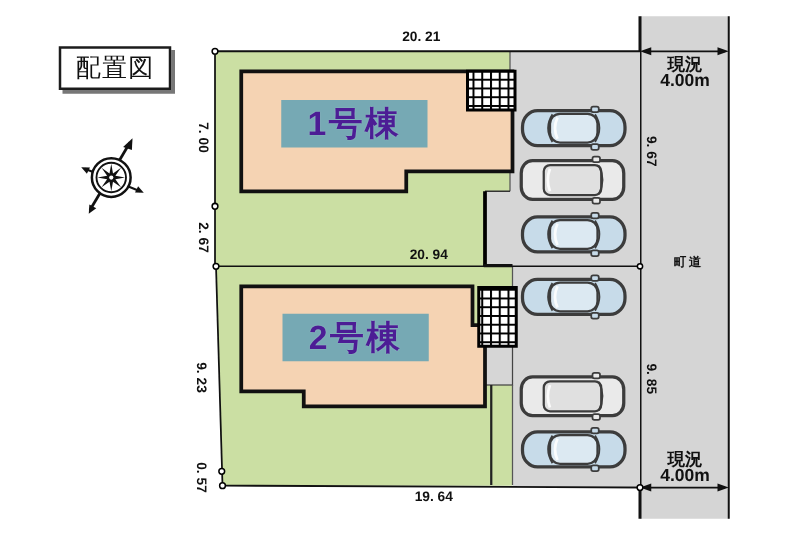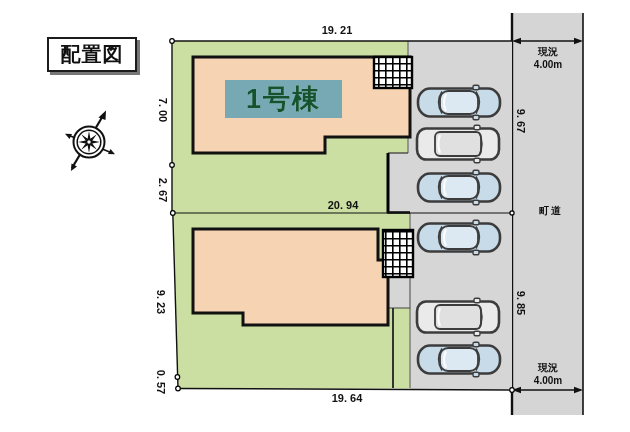--- a/index.html
+++ b/index.html
@@ -8,37 +8,37 @@
     font-family:"Liberation Sans","DejaVu Sans",sans-serif;
   }
   svg{display:block;}
   .abs{position:absolute;}
   
   .title-box{
     left:47px;top:37px;width:86px;height:31px;
     border:2.5px solid #1c1c1c;background:#fff;
     box-shadow:3px 3px 0 #777;
     display:flex;align-items:center;justify-content:center;
-    font-size:20px;font-weight:bold;color:#111;letter-spacing:1px;
+    font-size:20px;font-weight:normal;color:#111;letter-spacing:1px;
   }
   
   .bldg-label{
-    background:#76a9b4;color:#14532d;font-weight:bold;font-size:27px;
+    background:#76a9b4;color:#4c1d95;font-weight:bold;font-size:27px;
     display:flex;align-items:center;justify-content:center;letter-spacing:2px;
     text-shadow:0 0 1px rgba(255,255,255,.4);
   }
   .bldg-label.one{left:225px;top:80px;width:117px;height:38px;}
   .bldg-label.two{left:226px;top:251px;width:117px;height:38px;}
   
   .hdim,.vdim,.road-status,.road-name{
     color:#111;font-weight:bold;white-space:nowrap;line-height:1;
   }
   .hdim{font-size:11px;transform:translate(-50%,-50%);}
   .vdim{font-size:11px;transform:translate(-50%,-50%) rotate(90deg);}
-  .road-status{font-size:10px;text-align:center;transform:translate(-50%,-50%);line-height:13px;}
+  .road-status{font-size:14px;text-align:center;transform:translate(-50%,-50%);line-height:13px;}
   .road-name{font-size:10px;transform:translate(-50%,-50%);letter-spacing:2px;}
   
   .car-blue{--body:#c7dbe9;--glass:#dcE9f2;}
   .car-white{--body:#eaeaea;--glass:#e0e0e0;}
 </style>
 </head>
 <body>
 
 <div id="stage">
 
@@ -151,22 +151,23 @@
                L25.6,40.3 L19.2,44.8 L23.7,38.4 L16,37 L23.7,35.6 L19.2,29.2 L25.6,33.7 Z" fill="#111"></path>
       <circle cx="27" cy="37" r="1.7" fill="#fff"></circle>
     </g>
   </svg>
 
   <div class="abs title-box">
     <span>配置図</span>
   </div>
 
   <div class="abs bldg-label one">1号棟</div>
+  <div class="abs bldg-label two">2号棟</div>
 
-  <div class="abs hdim" style="left:337px;top:30px">19. 21</div>
+  <div class="abs hdim" style="left:337px;top:30px">20. 21</div>
   <div class="abs hdim" style="left:343px;top:205px">20. 94</div>
   <div class="abs hdim" style="left:347px;top:398px">19. 64</div>
 
   <div class="abs vdim" style="left:162px;top:110px">7. 00</div>
   <div class="abs vdim" style="left:162px;top:190px">2. 67</div>
   <div class="abs vdim" style="left:160px;top:302px">9. 23</div>
   <div class="abs vdim" style="left:160px;top:382px">0. 57</div>
 
   <div class="abs vdim" style="left:520px;top:121px">9. 67</div>
   <div class="abs vdim" style="left:520px;top:303px">9. 85</div>

